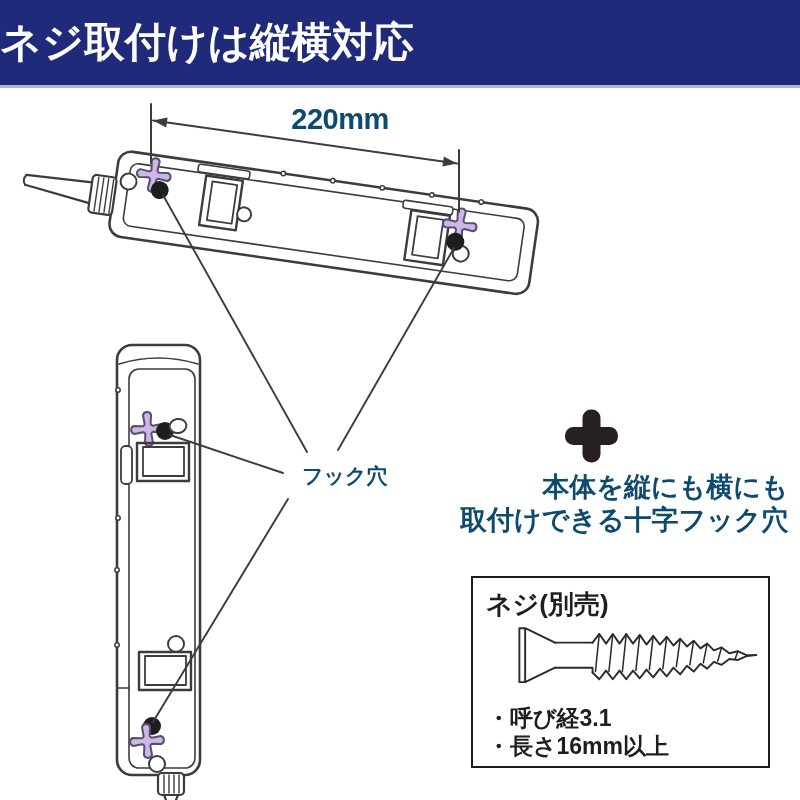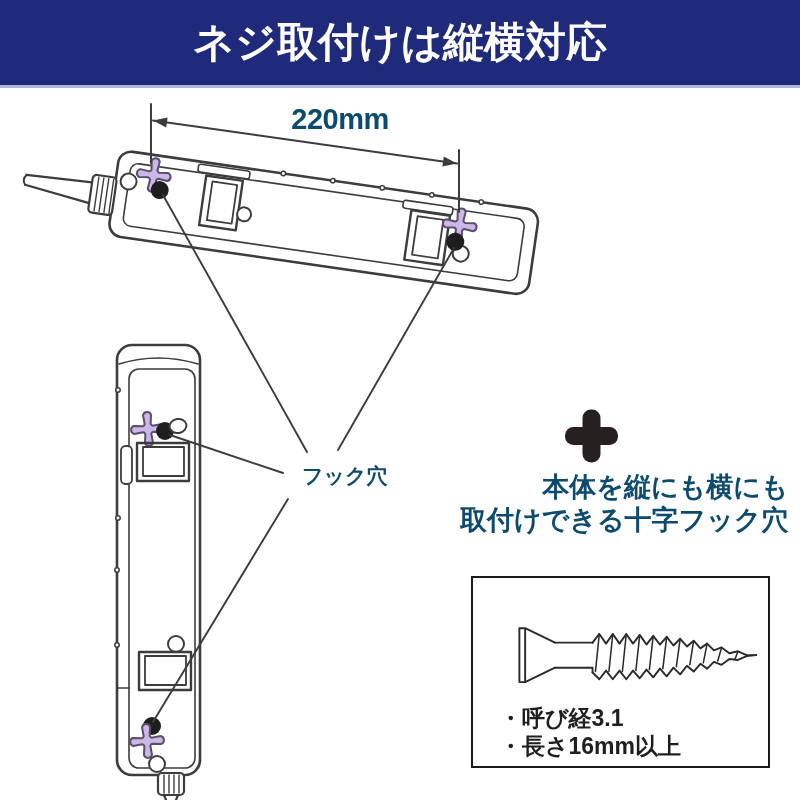--- a/index.html
+++ b/index.html
@@ -4,37 +4,37 @@
 <style>
   html,body{margin:0;padding:0;}
   body{
     width:800px;height:800px;position:relative;background:#ffffff;
     font-family:"Liberation Sans","DejaVu Sans",sans-serif;
     overflow:hidden;color:#1e1e1e;
   }
   .header{
     position:absolute;left:0;top:0;width:800px;height:85px;
     background:#1f2a7a;border-bottom:3px solid #aab6dc;
-    display:flex;align-items:center;justify-content:center;
+    display:flex;align-items:center;
   }
   .header-title{
     color:#ffffff;font-size:41px;font-weight:bold;letter-spacing:0px;
   }
   .art{position:absolute;left:0;top:0;width:800px;height:800px;z-index:1;}
   .txt{position:absolute;z-index:2;font-weight:bold;color:#0c4a6e;}
   .dim-label{left:288px;top:103px;width:104px;text-align:center;font-size:29px;letter-spacing:-0.5px;}
   .hook-label{left:302px;top:461px;font-size:21px;line-height:30px;}
   .feature-caption{left:460px;top:471px;font-size:27px;line-height:33px;text-align:right;}
   .screw-box{
     position:absolute;left:471px;top:576px;width:299px;height:192px;
     border:2.5px solid #1b1b1b;background:#ffffff;box-sizing:border-box;z-index:2;
   }
   .screw-title{position:absolute;left:13px;top:9px;font-size:26px;font-weight:bold;}
   .screw-svg{position:absolute;left:30px;top:44px;width:260px;height:74px;}
-  .bullet{position:absolute;left:26px;font-size:23px;font-weight:bold;line-height:28px;}
+  .bullet{position:absolute;left:14px;font-size:23px;font-weight:bold;line-height:28px;}
   .bullet-1{top:126px;}
   .bullet-2{top:154px;}
 </style>
 </head>
 <body>
 
 <div class="header">
   <div class="header-title">ネジ取付けは縦横対応</div>
 </div>
 
@@ -123,20 +123,21 @@
 
 <div class="txt dim-label">220mm</div>
 <div class="txt hook-label">フック穴</div>
 
 <div class="txt feature-caption">
   <div>本体を縦にも横にも</div>
   <div>取付けできる十字フック穴</div>
 </div>
 
 <div class="screw-box">
+  <div class="screw-title">ネジ(別売)</div>
   <svg class="screw-svg" viewBox="0 0 270 74">
     <g stroke="#2b2b2b" fill="none" stroke-width="2" stroke-linejoin="round" stroke-linecap="round">
       <path d="M 17,5 L 23,5 M 17,61 L 23,61 M 17,5 L 17,61 M 23,5 L 23,61 M 23,5 L 54,20 M 23,61 L 54,46"></path>
       <path d="M 54,20 L 93,20 M 54,46 L 93,46 M 93,46 L 93,51"></path>
       <path d="M 93,20 L 100,11 L 107,21 L 114,11 L 121,21 L 128,11 L 135,21 L 142,12 L 149,22 L 156,13 L 163,22 L 170,14 L 177,23 L 184,16 L 191,24 L 198,18 L 205,26 L 212,21 L 219,28 L 227,25 L 235,31 L 244,29 L 253,33 L 263,33"></path>
       <path d="M 93,51 L 100,58 L 107,49 L 114,58 L 121,49 L 128,58 L 135,49 L 142,57 L 149,48 L 156,56 L 163,47 L 170,55 L 177,46 L 184,53 L 191,44 L 198,50 L 205,42 L 212,47 L 219,40 L 227,43 L 235,37 L 244,38 L 253,34 L 263,33"></path>
       <path stroke-width="1.6" d="M 100,11 L 96,50 M 114,11 L 110,50 M 128,11 L 124,50 M 142,12 L 138,49 M 156,13 L 152,48 M 170,14 L 166,47 M 184,16 L 180,45 M 198,18 L 194,43 M 212,21 L 208,41 M 227,25 L 223,39 M 244,29 L 241,37"></path>
     </g>
   </svg>
   <div class="bullet bullet-1">・呼び経3.1</div>

